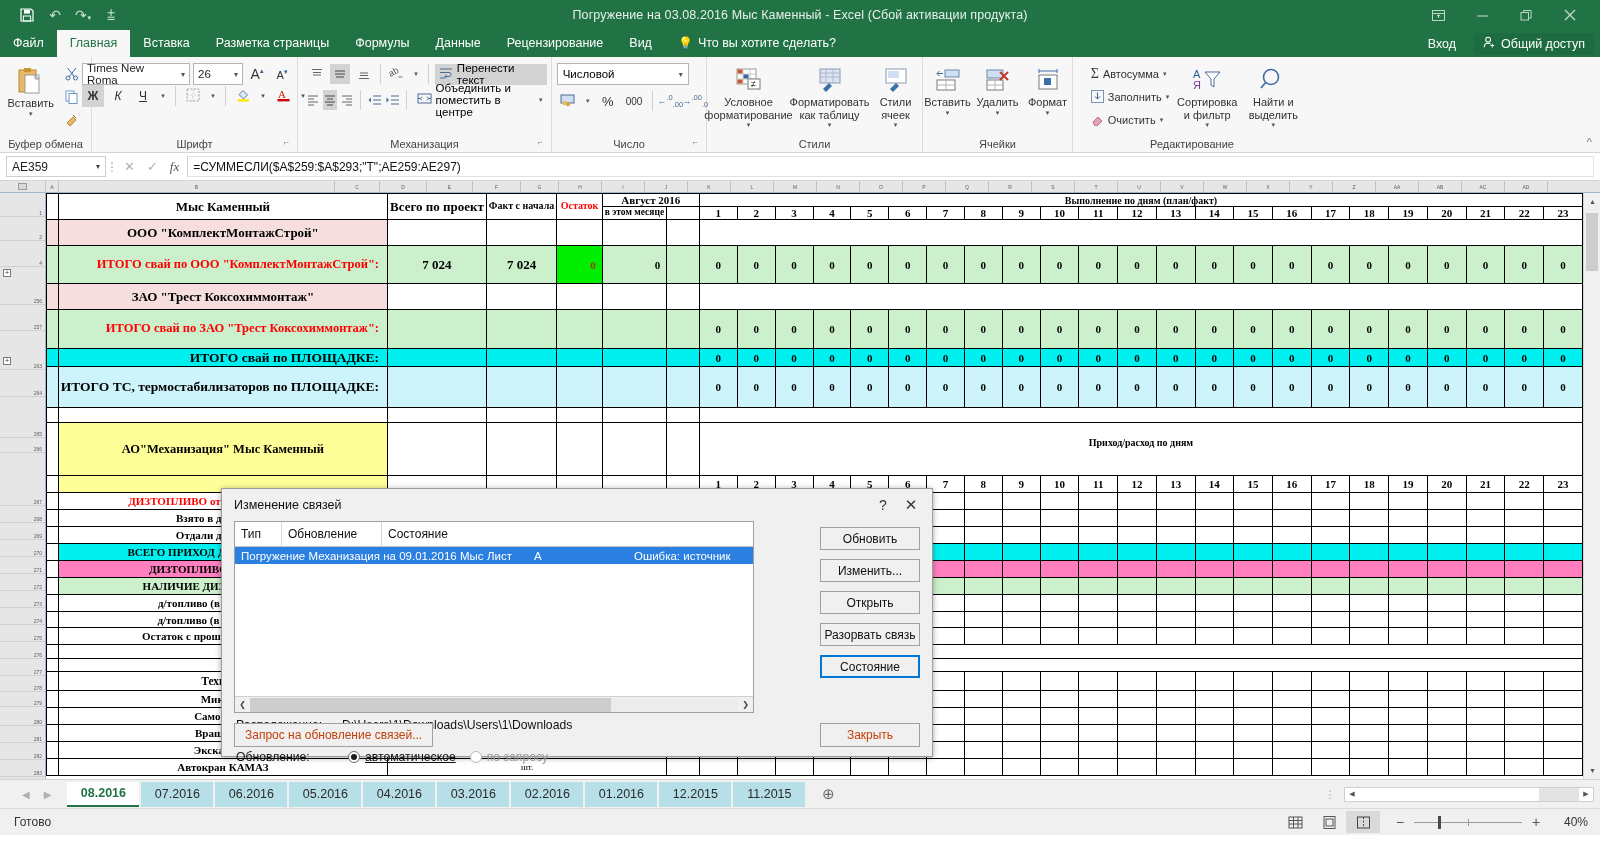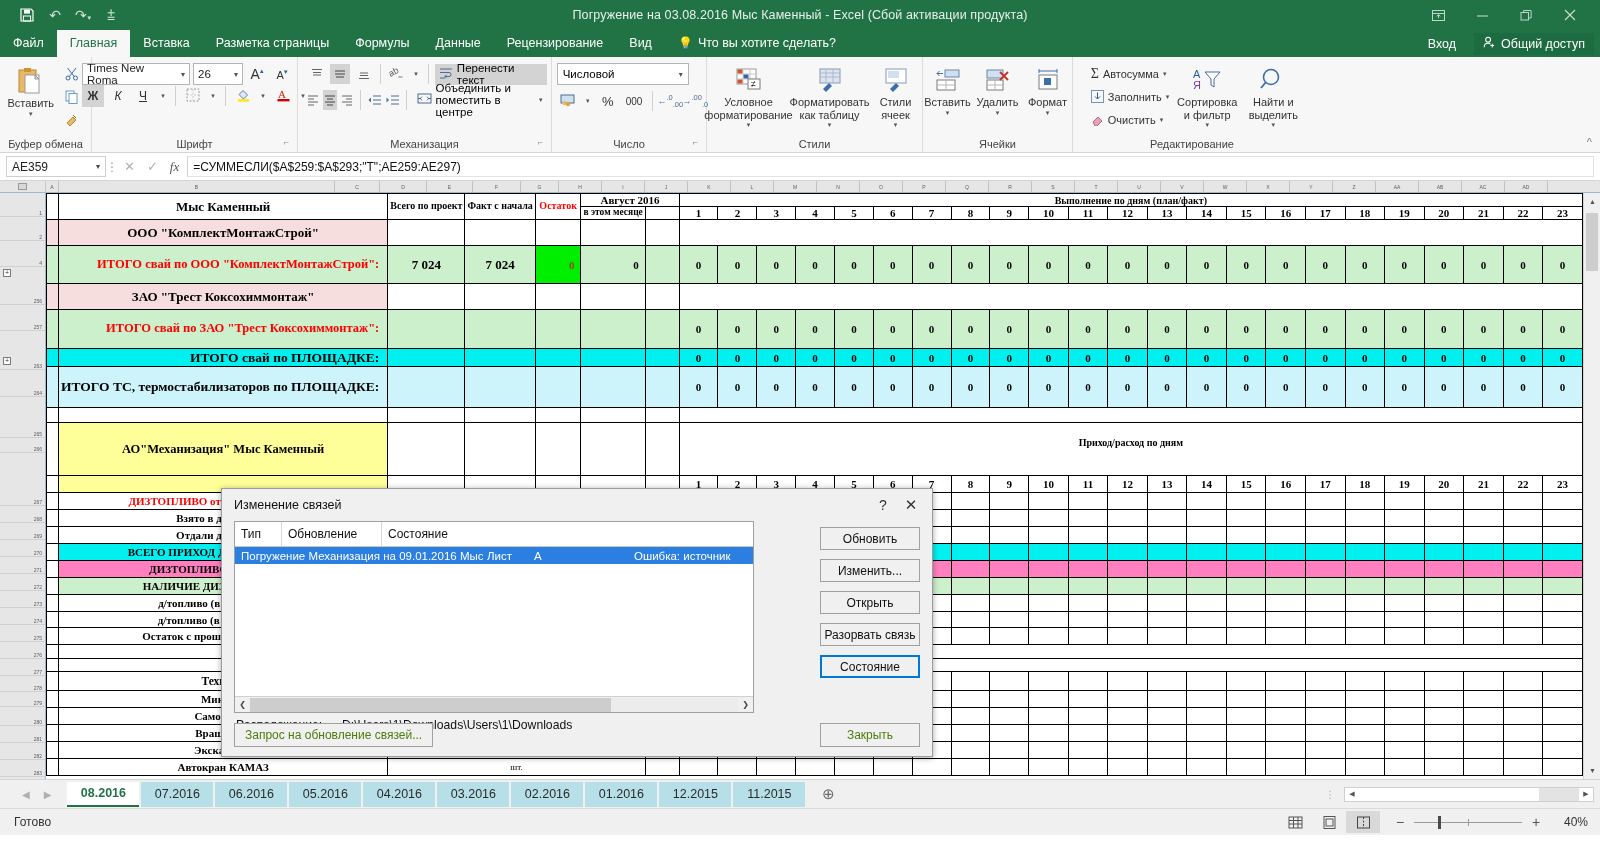--- a/index.html
+++ b/index.html
@@ -169,21 +169,21 @@
   .inforow{ display:flex; align-items:center; gap:8px; }
   .inforow .lab{ width:98px; }
   .radio{ display:inline-flex; align-items:center; gap:5px; }
   .rdot{ width:12px;height:12px;border:1px solid #6b6b6b;border-radius:50%;background:#fff;
          display:inline-flex;align-items:center;justify-content:center;}
   .rdot.on::after{ content:''; width:6px;height:6px;border-radius:50%;background:#1a1a1a; }
   .radio.off{ color:#9a9a9a; }
   .radio.off .rdot{ border-color:#b9b9b9; }
   .dlg-foot{ position:absolute; left:12px; right:12px; bottom:9px; display:flex; align-items:center; }
   .fbtn{ height:24px; padding:0 10px; background:#f0f0f0; border:1px solid #a0a0a0; font-size:12px;
-         color:#4d7c0f; display:flex; align-items:center; }
+         color:#c2410c; display:flex; align-items:center; }
   .fbtn.right{ margin-left:auto; width:100px; justify-content:center; }
 
   
   .tabbar{ height:29px; background:#f0f0f0; display:flex; align-items:center;
            border-top:1px solid #d4d4d4; }
   .navarrows{ display:flex; gap:14px; padding:0 16px 0 22px; color:#b0b0b0; font-size:10px; }
   .stab{ height:25px; min-width:72px; padding:0 12px; display:flex; align-items:center;
          justify-content:center; font-size:12.5px; color:#2b2b2b; background:#b7dfe8;
          margin-right:2px; }
   .stab.active{ background:#fff; color:#217346; font-weight:bold; border-bottom:2px solid #217346; }
@@ -800,21 +800,21 @@
             <col style="width:43px">
           <col style="width:43px">
             <col style="width:43px">
             <col style="width:43px">
         </colgroup>
 
         <tbody>
             <tr>
           <td rowspan="2" class="blank"></td>
           <td rowspan="2" style="font-size:13px">Мыс Каменный</td>
-          <td rowspan="2" class="wrapc" style="font-size:10px">Всего по проект</td>
+          <td rowspan="2" class="wrapc" style="font-size:13px">Всего по проект</td>
           <td rowspan="2" class="wrapc" style="font-size:10px">Факт с начала</td>
           <td rowspan="2" class="wrapc" style="font-size:10px;color:#ff0000">Остаток</td>
           <td colspan="2" style="font-size:11px">Август 2016</td>
           <td colspan="23" style="font-size:10px">Выполнение по дням (план/факт)</td>
         </tr>
         <tr>
           <td class="wrapc" style="font-size:9.5px">в этом месяце</td>
           <td></td>
           <td>1</td>
           <td>2</td>
@@ -1578,20 +1578,31 @@
 
         <div class="dlg-info">
           <div class="inforow">
             <span class="lab">Расположение:</span>
             <span>D:\Users\1\Downloads\Users\1\Downloads</span>
           </div>
           <div class="inforow">
             <span class="lab">Элемент:</span>
             <span></span>
           </div>
+          <div class="inforow" style="gap:14px">
+            <span class="lab">Обновление:</span>
+            <label class="radio">
+              <span class="rdot on"></span>
+              <span class="u">автоматическое</span>
+            </label>
+            <label class="radio off">
+              <span class="rdot"></span>
+              <span>по запросу</span>
+            </label>
+          </div>
         </div>
       </div>
 
       <div class="dlg-btns">
         <div class="dbtn">Обновить</div>
         <div class="dbtn">Изменить...</div>
         <div class="dbtn">Открыть</div>
         <div class="dbtn">Разорвать связь</div>
         <div class="dbtn focus">Состояние</div>
       </div>

